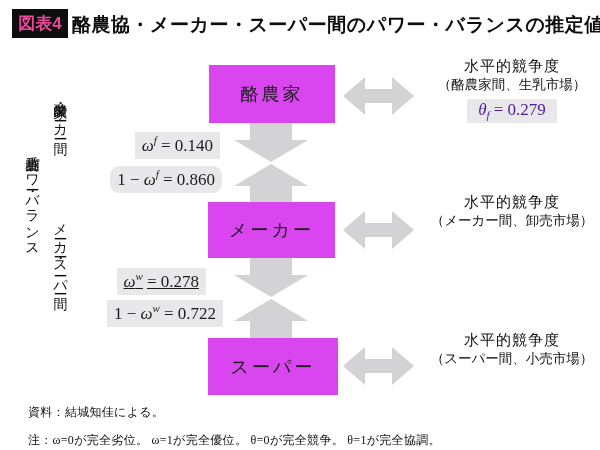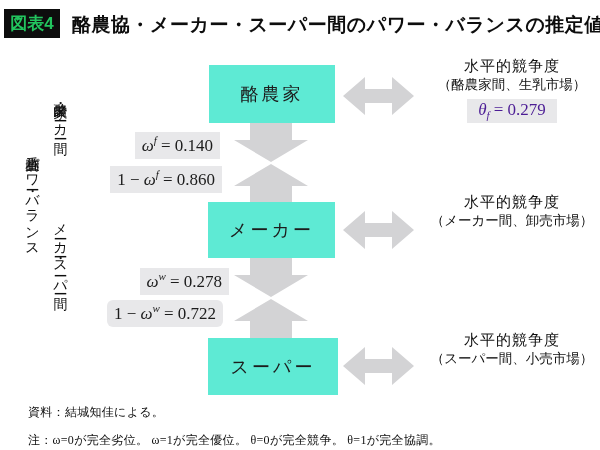--- a/index.html
+++ b/index.html
@@ -1,29 +1,29 @@
 <!DOCTYPE html>
 <html><head>
 <meta charset="utf-8">
 <style>
   html,body{margin:0;padding:0;background:#ffffff;}
   #stage{
     position:relative;width:600px;height:450px;background:#ffffff;overflow:hidden;
     font-family:"Liberation Sans",sans-serif;color:#111;
   }
   .tag{
-    position:absolute;left:4px;top:9px;width:56px;height:29px;background:#0d0d0d;color:#22c55e;
+    position:absolute;left:12px;top:9px;width:56px;height:29px;background:#0d0d0d;color:#ec4899;
     display:flex;align-items:center;justify-content:center;font-weight:bold;font-size:17px;
   }
   .main-title{
     position:absolute;left:72px;top:12px;font-size:19px;font-weight:bold;color:#0d0d0d;
     letter-spacing:0.5px;white-space:nowrap;
   }
   .entity-box{
-    position:absolute;background:#5eead4;display:flex;align-items:center;justify-content:center;
+    position:absolute;background:#d946ef;display:flex;align-items:center;justify-content:center;
     font-size:18px;color:#1c1c1c;letter-spacing:3px;
   }
   .fbox{
     position:absolute;background:#e8e8ea;font-family:"Liberation Serif",serif;font-size:17px;
     color:#1c1c1c;padding:2px 7px 3px 7px;white-space:nowrap;line-height:1.2;
   }
   .fbox .sym{font-style:italic;}
   .fbox sup,.theta-box sub{font-style:italic;font-size:11px;font-family:"Liberation Serif",serif;}
   .fbox .val,.theta-box .val{margin-left:4px;}
   .hblock{position:absolute;width:184px;text-align:center;color:#0f0f0f;}
@@ -69,28 +69,28 @@
   <div class="vlabel" style="left:54px;top:92px;">酪農家・メーカー間</div>
   <div class="vlabel" style="left:54px;top:214px;">メーカー・スーパー間</div>
 
   <div class="entity-box" style="left:209px;top:65px;width:126px;height:58px;">酪農家</div>
   <div class="entity-box" style="left:208px;top:202px;width:127px;height:56px;">メーカー</div>
   <div class="entity-box" style="left:208px;top:338px;width:130px;height:57px;">スーパー</div>
 
   <div class="fbox" style="right:380px;top:132px;">
     <span class="sym">ω</span><sup>f</sup><span class="val">= 0.140</span>
   </div>
-  <div class="fbox" style="right:378px;top:166px;">
+  <div class="fbox" style="right:378px;top:166px;border-radius:9px;">
     <span>1 − </span><span class="sym">ω</span><sup>f</sup><span class="val">= 0.860</span>
   </div>
 
-  <div class="fbox" style="right:371px;top:268px;">
+  <div class="fbox" style="right:394px;top:268px;text-decoration:underline;">
     <span class="sym">ω</span><sup>w</sup><span class="val">= 0.278</span>
   </div>
-  <div class="fbox" style="right:377px;top:300px;border-radius:6px;">
+  <div class="fbox" style="right:377px;top:300px;">
     <span>1 − </span><span class="sym">ω</span><sup>w</sup><span class="val">= 0.722</span>
   </div>
 
   <div class="hblock" style="left:420px;top:56px;">
     <div class="hb-title">水平的競争度</div>
     <div class="hb-sub">（酪農家間、生乳市場）</div>
     <div class="theta-box">
       <span class="sym">θ</span><sub>f</sub><span class="val">= 0.279</span>
     </div>
   </div>

